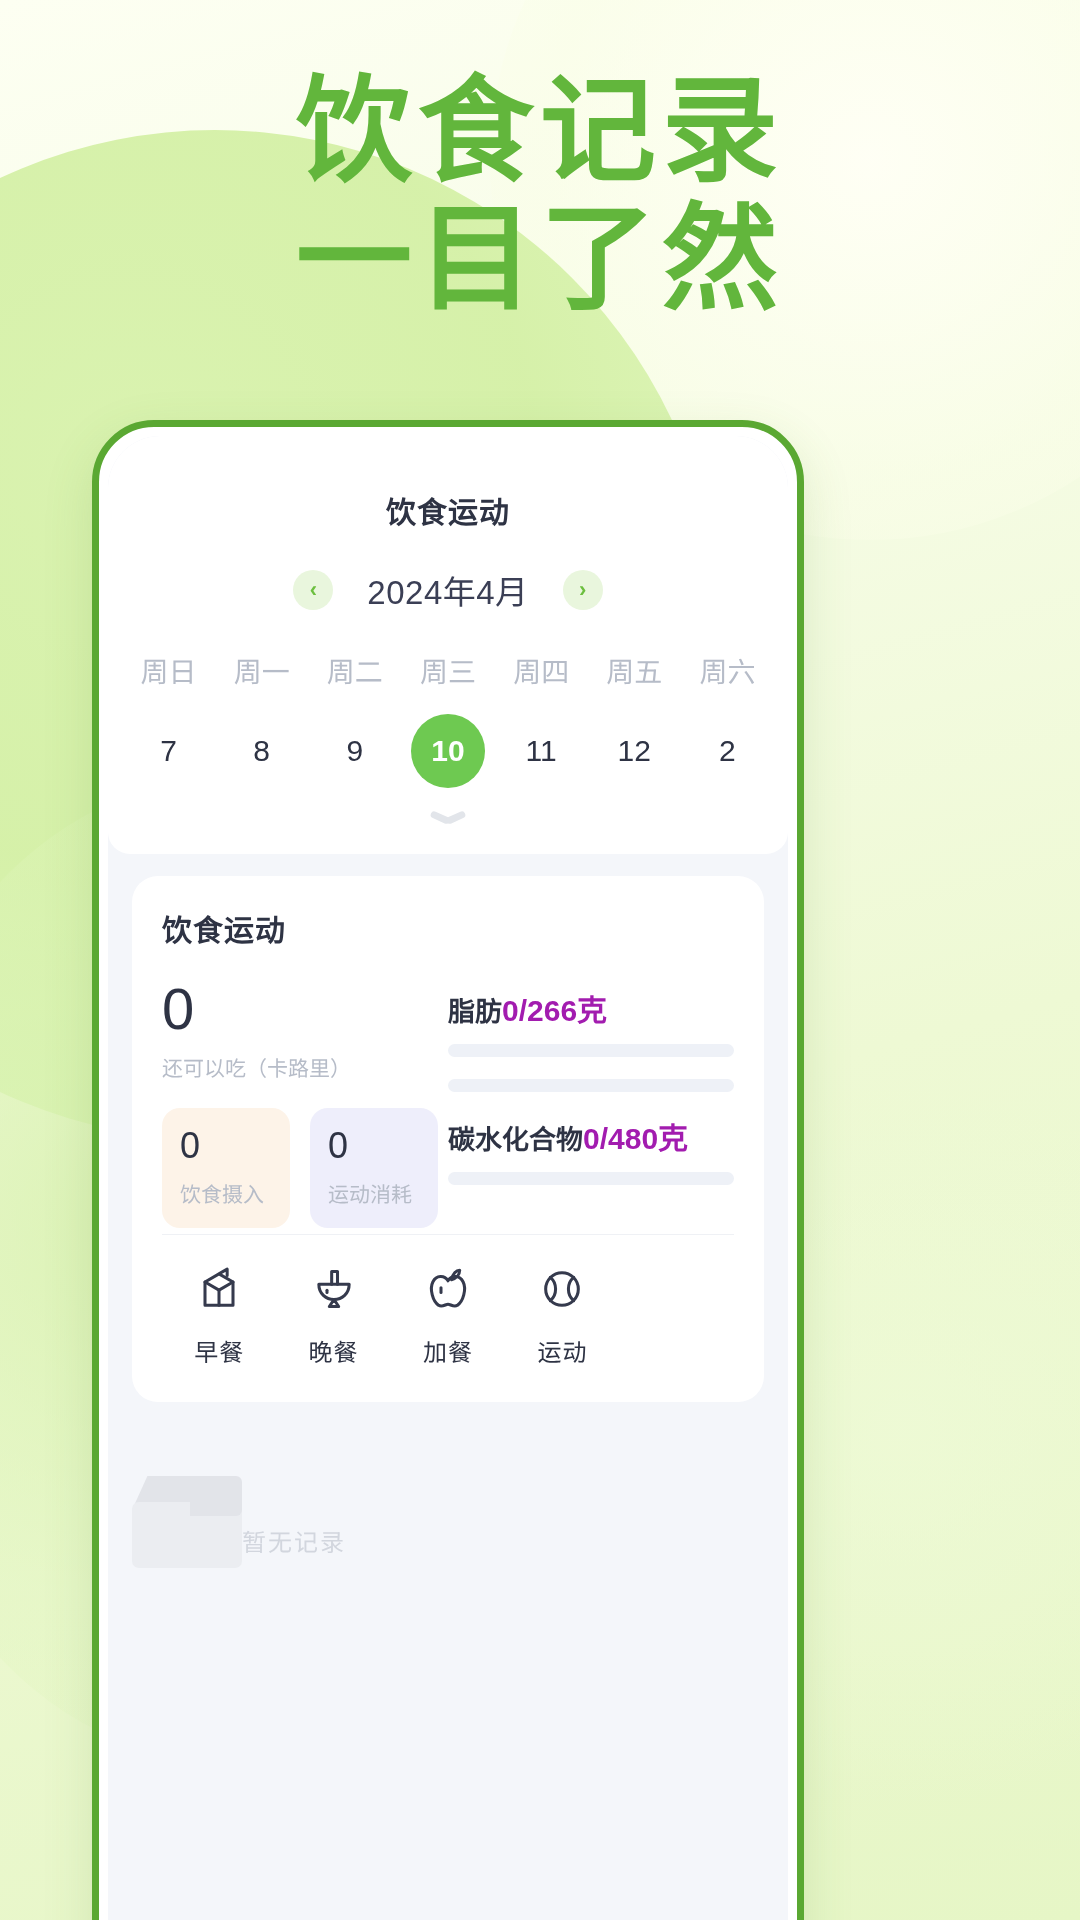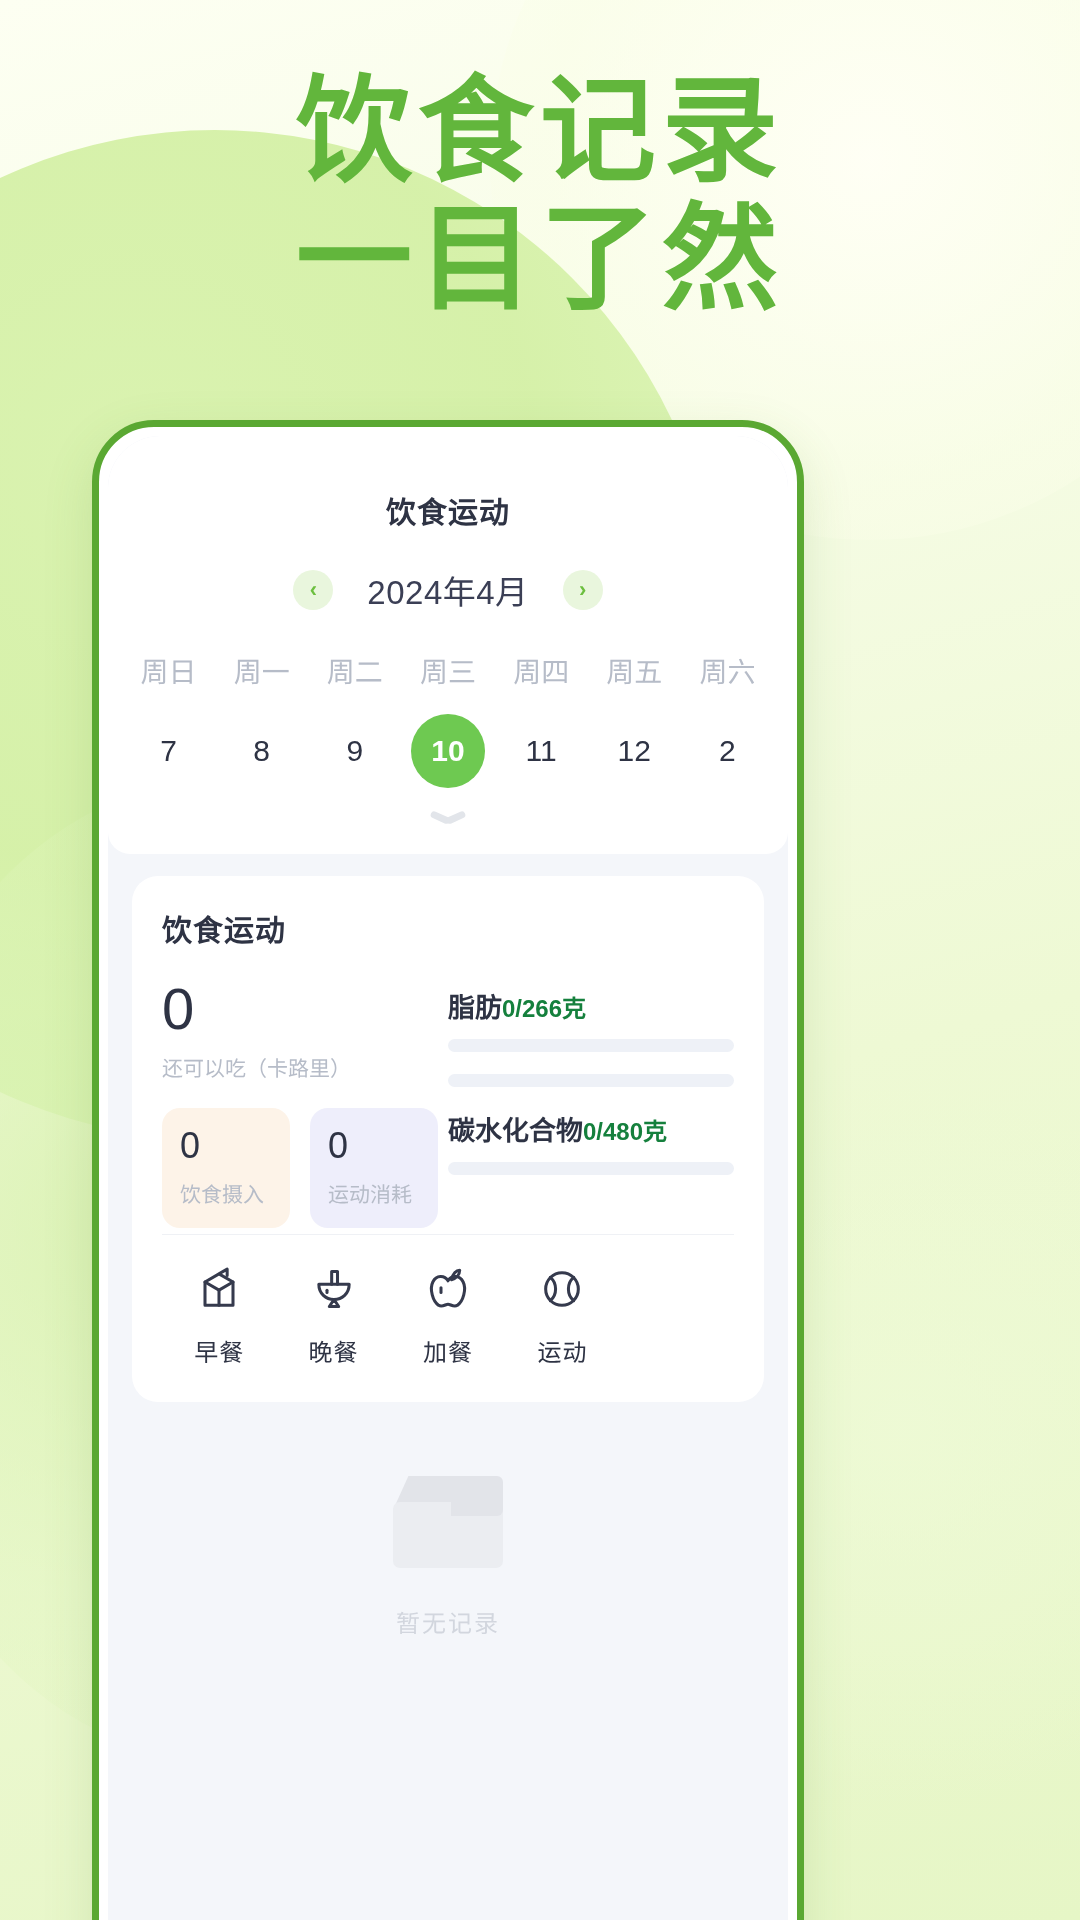--- a/index.html
+++ b/index.html
@@ -123,35 +123,35 @@
     flex:1;border-radius:18px;padding:20px 18px 20px 18px;box-sizing:border-box;
   }
   .mini-box.intake{background:#fdf3e8;}
   .mini-box.burn{background:#eeeefb;}
   .mini-num{font-size:36px;color:#2e3344;line-height:1;}
   .mini-label{font-size:21px;color:#b6bcc8;margin-top:14px;}
 
   .nutrient{margin-bottom:22px;}
   .nutrient-head{display:flex;align-items:baseline;justify-content:flex-start;font-weight:bold;}
   .nutrient-name{font-size:27px;color:#2e3344;white-space:nowrap;}
-  .nutrient-val{font-size:24px;color:#15803d;white-space:nowrap;}
+  .nutrient-val{font-size:30px;color:#a21caf;white-space:nowrap;}
   .nutrient-bar{
     margin-top:14px;height:13px;border-radius:8px;background:#eef1f7;position:relative;overflow:hidden;
   }
   .nutrient-bar span{display:block;height:100%;border-radius:8px;background:#6ec951;}
 
   .divider{height:1px;background:#eff1f5;margin:6px 0 0 0;}
 
   .meal-row{display:grid;grid-template-columns:repeat(5,1fr);padding:26px 0 24px 0;}
   .meal{display:flex;flex-direction:column;align-items:center;gap:16px;cursor:pointer;}
   .meal svg{display:block;}
   .meal-label{font-size:24px;color:#2e3344;letter-spacing:1px;}
 
   .empty{
-    display:flex;flex-direction:column;align-items:center;justify-content:flex-start;
+    display:flex;flex-direction:row;align-items:center;justify-content:flex-start;
     padding-top:74px;
   }
   .empty-box{width:110px;height:92px;position:relative;}
   .empty-lid{
     position:absolute;left:0;top:0;width:110px;height:34px;
     background:#e2e4e9;
     clip-path:polygon(14% 0,100% 0,100% 100%,0 100%);
     border-radius:6px 6px 0 0;
   }
   .empty-body{

